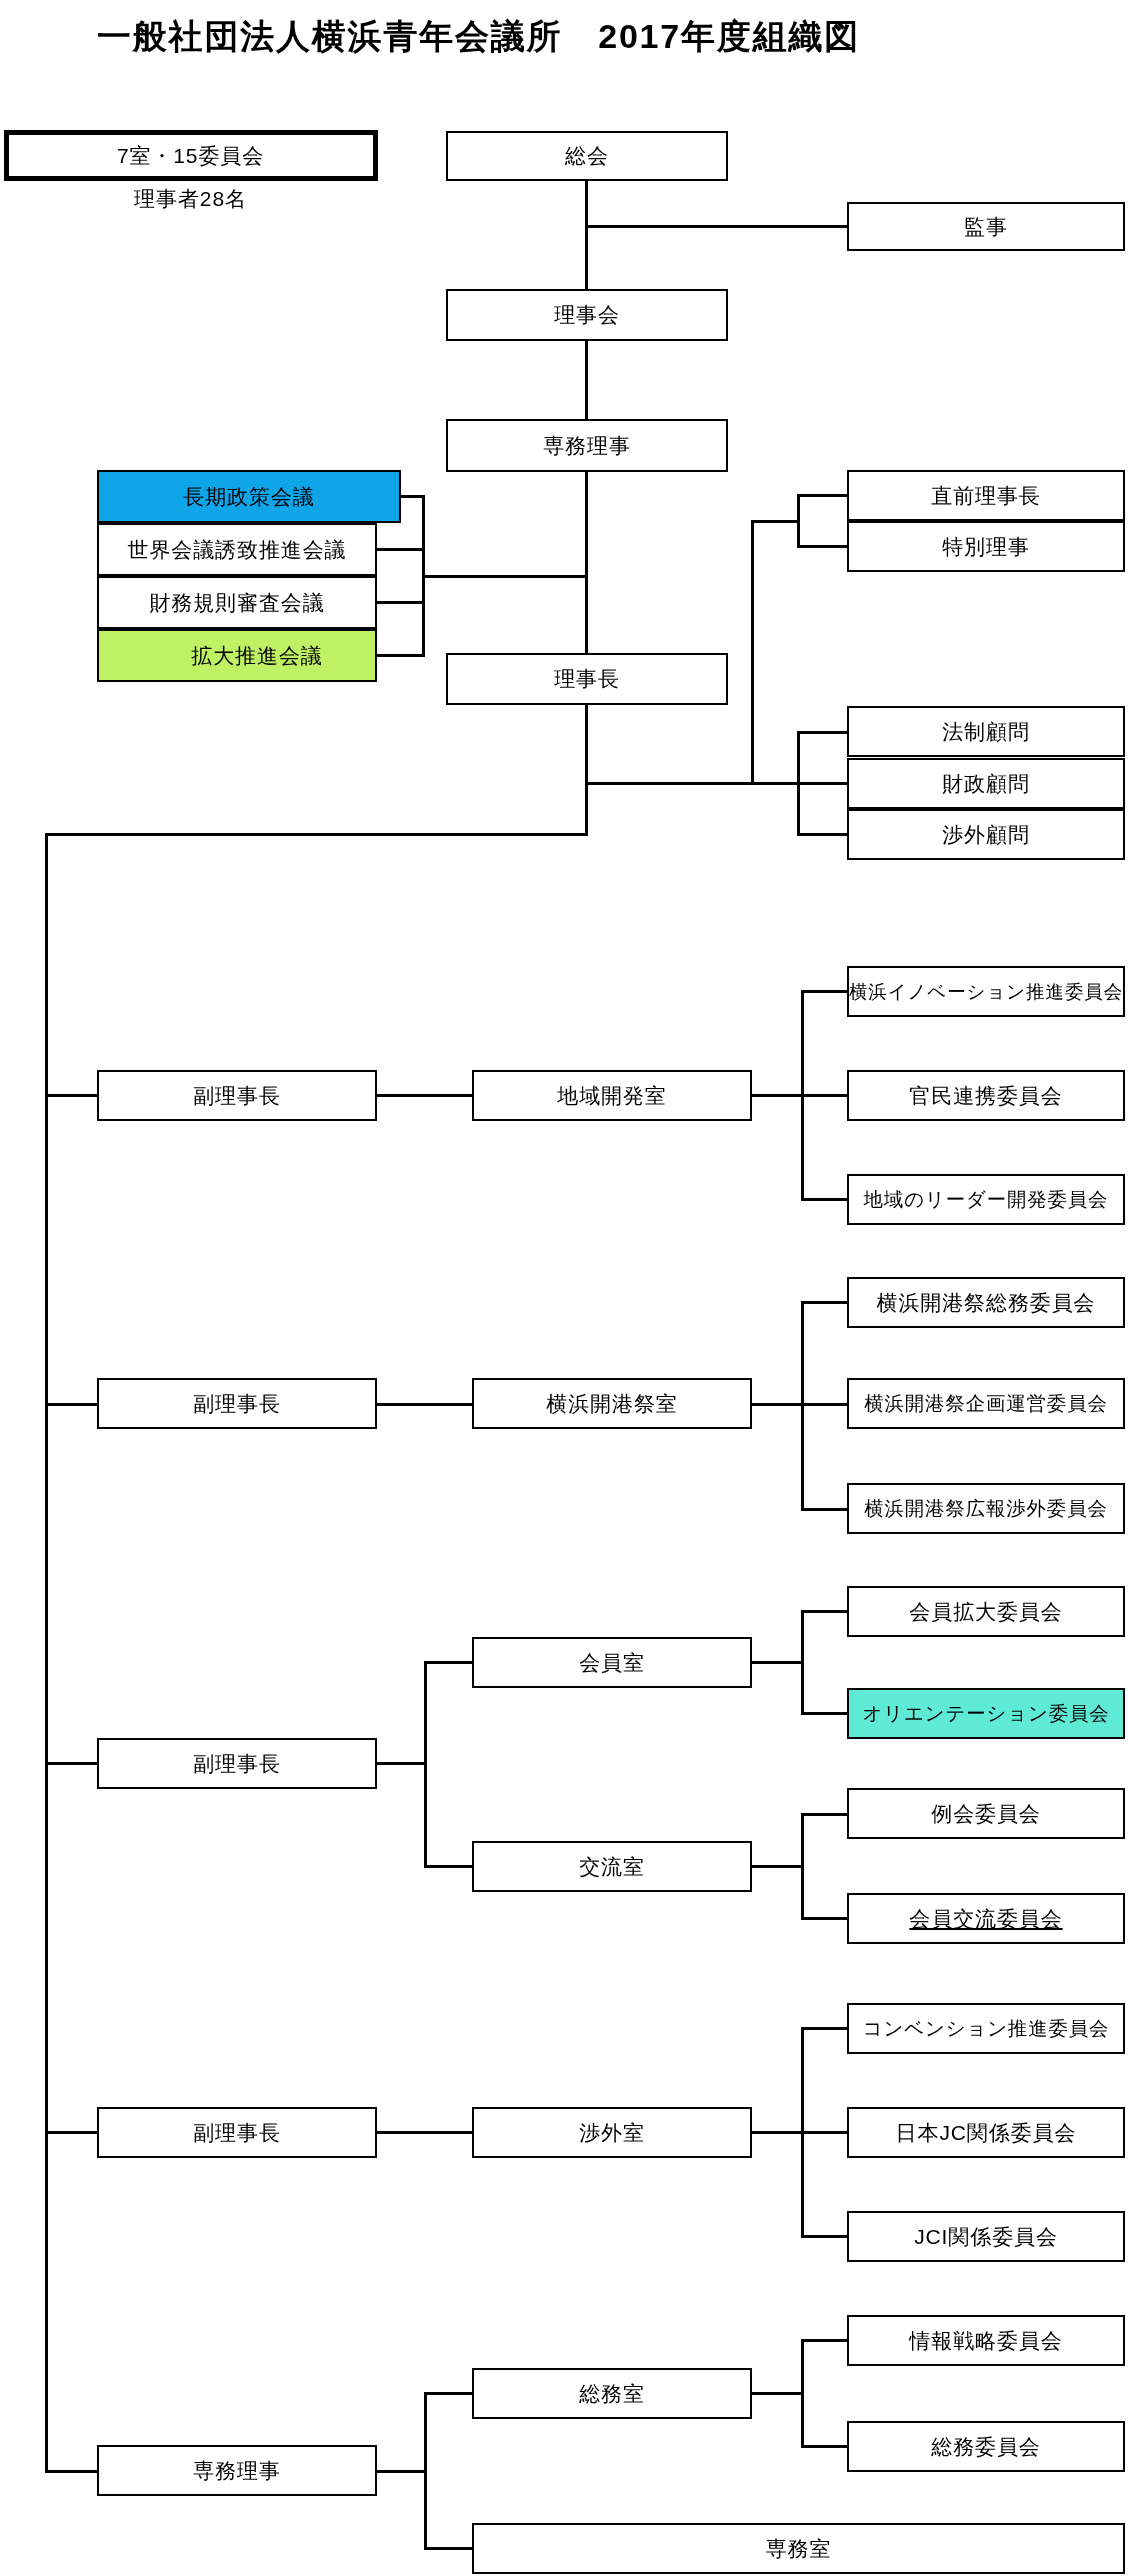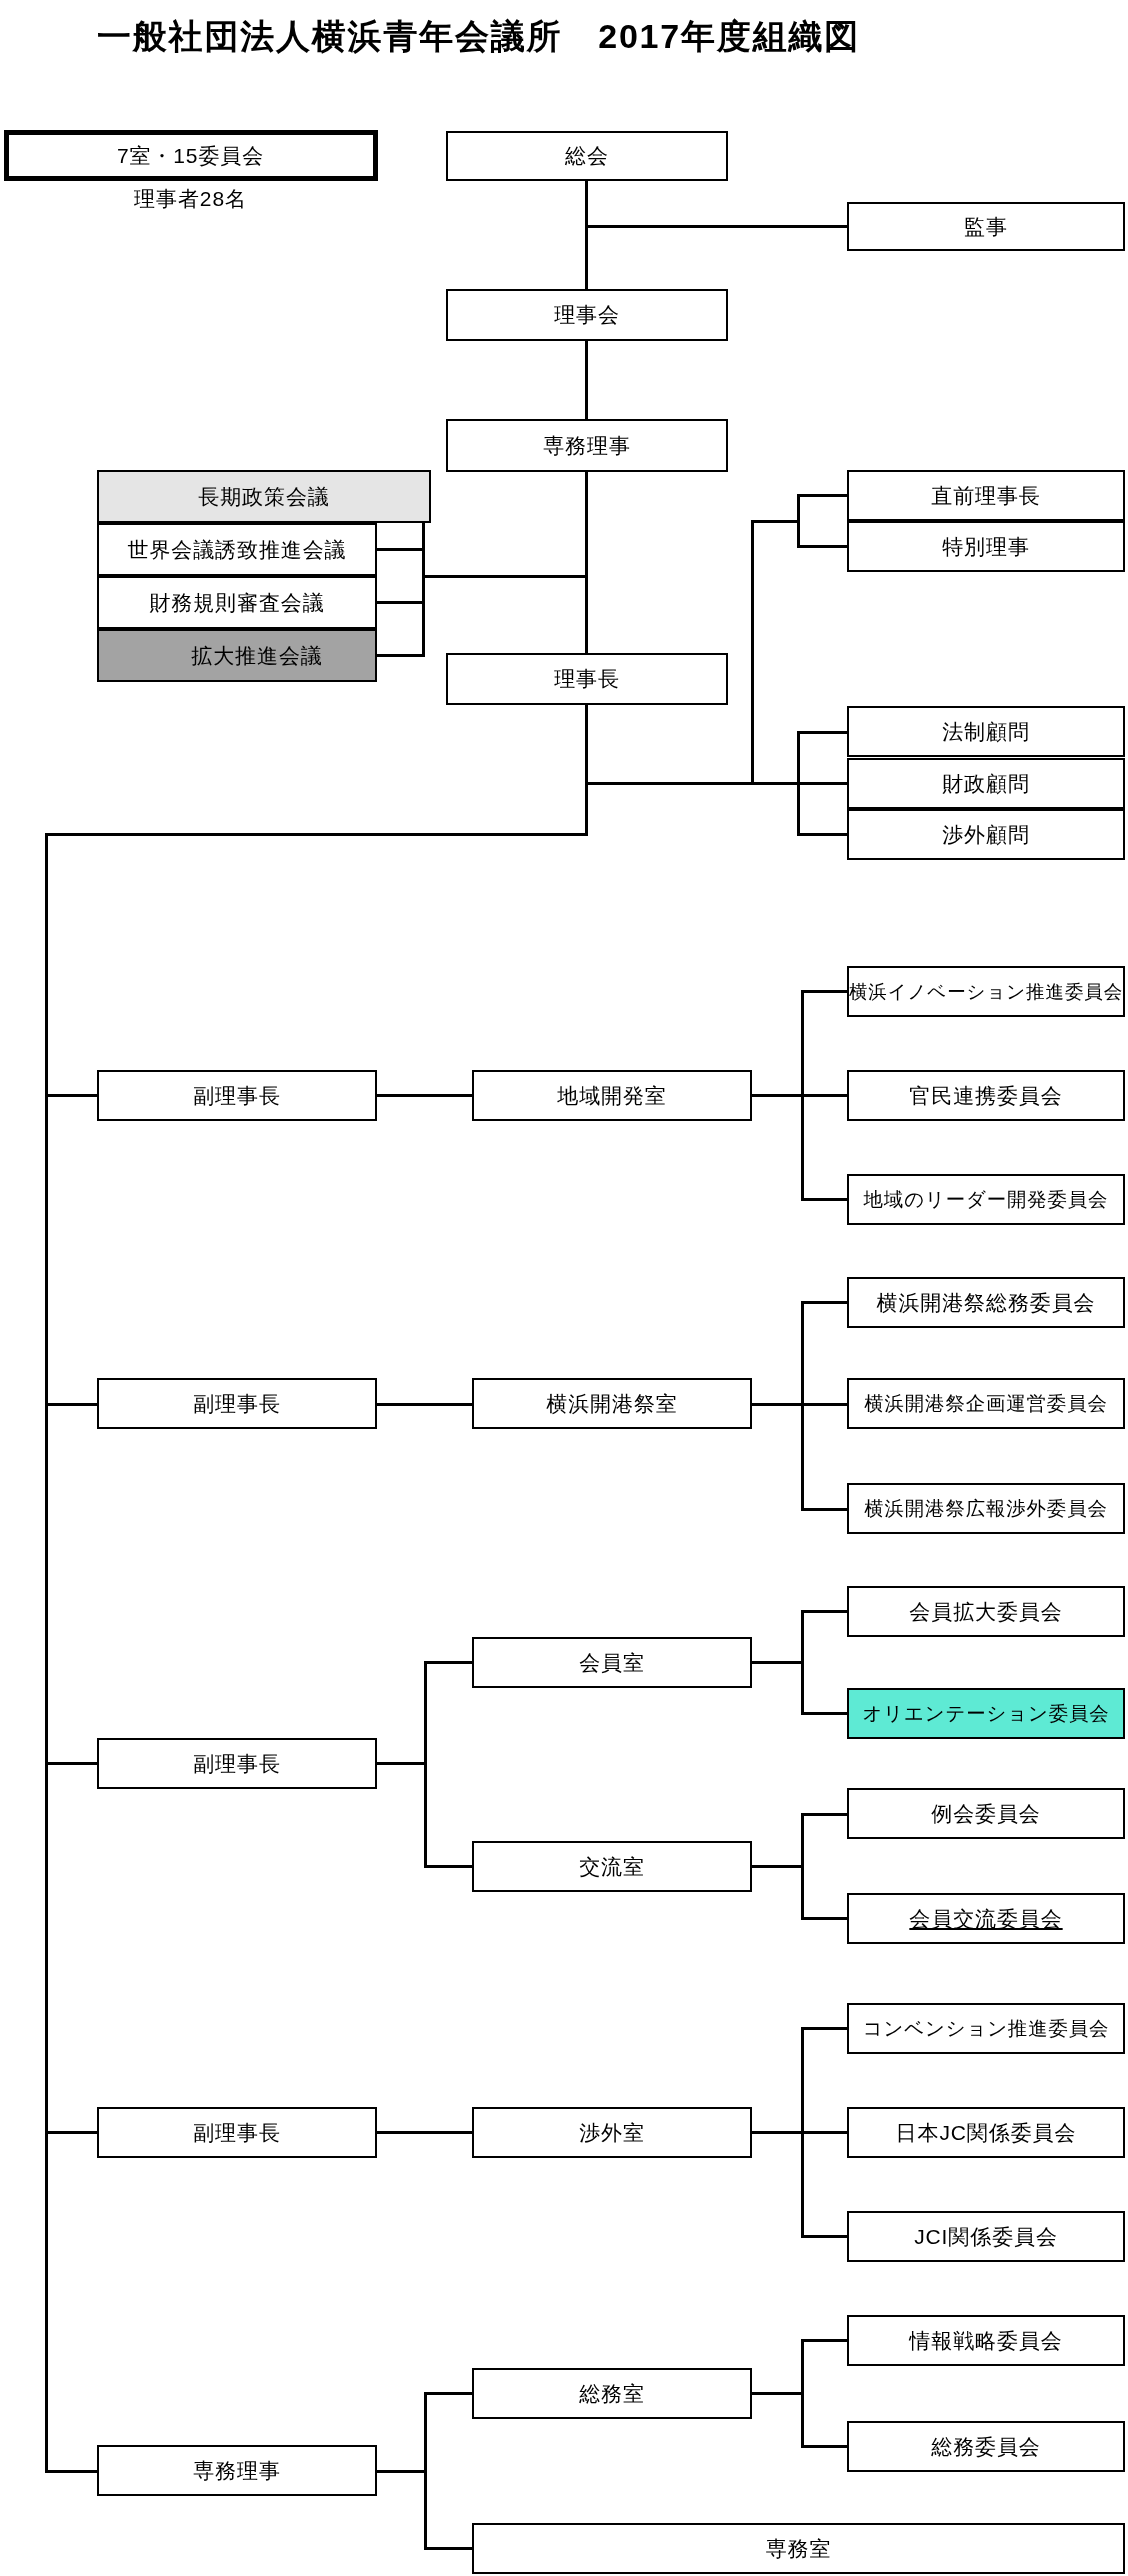--- a/index.html
+++ b/index.html
@@ -109,30 +109,30 @@
       </div>
       <div class="node" style="left: 847px; top: 202px; width: 278px; height: 49px; border-color: rgb(0, 0, 0); background: rgb(255, 255, 255);">
         <span style="font-size: 21px;">監事</span>
       </div>
       <div class="node" style="left: 446px; top: 289px; width: 282px; height: 52px; border-color: rgb(0, 0, 0); background: rgb(255, 255, 255);">
         <span style="font-size: 21px;">理事会</span>
       </div>
       <div class="node" style="left: 446px; top: 419px; width: 282px; height: 53px; border-color: rgb(0, 0, 0); background: rgb(255, 255, 255);">
         <span style="font-size: 21px;">専務理事</span>
       </div>
-      <div class="node" style="left: 97px; top: 470px; width: 334px; height: 53px; border-color: rgb(0, 0, 0); background: #e5e5e5;">
+      <div class="node" style="left: 97px; top: 470px; width: 304px; height: 53px; border-color: rgb(0, 0, 0); background: #0ea5e9;">
         <span style="font-size: 21px;">長期政策会議</span>
       </div>
       <div class="node" style="left: 97px; top: 523px; width: 280px; height: 53px; border-color: rgb(0, 0, 0); background: rgb(255, 255, 255);">
         <span style="font-size: 21px;">世界会議誘致推進会議</span>
       </div>
       <div class="node" style="left: 97px; top: 576px; width: 280px; height: 53px; border-color: rgb(0, 0, 0); background: rgb(255, 255, 255);">
         <span style="font-size: 21px;">財務規則審査会議</span>
       </div>
-      <div class="node" style="left: 97px; top: 629px; width: 280px; height: 53px; border-color: rgb(0, 0, 0); background: #a3a3a3; padding-left: 40px;">
+      <div class="node" style="left: 97px; top: 629px; width: 280px; height: 53px; border-color: rgb(0, 0, 0); background: #bef264; padding-left: 40px;">
         <span style="font-size: 21px;">拡大推進会議</span>
       </div>
       <div class="node" style="left: 847px; top: 470px; width: 278px; height: 51px; border-color: rgb(0, 0, 0); background: rgb(255, 255, 255);">
         <span style="font-size: 21px;">直前理事長</span>
       </div>
       <div class="node" style="left: 847px; top: 521px; width: 278px; height: 51px; border-color: rgb(0, 0, 0); background: rgb(255, 255, 255);">
         <span style="font-size: 21px;">特別理事</span>
       </div>
       <div class="node" style="left: 446px; top: 653px; width: 282px; height: 52px; border-color: rgb(0, 0, 0); background: rgb(255, 255, 255);">
         <span style="font-size: 21px;">理事長</span>

